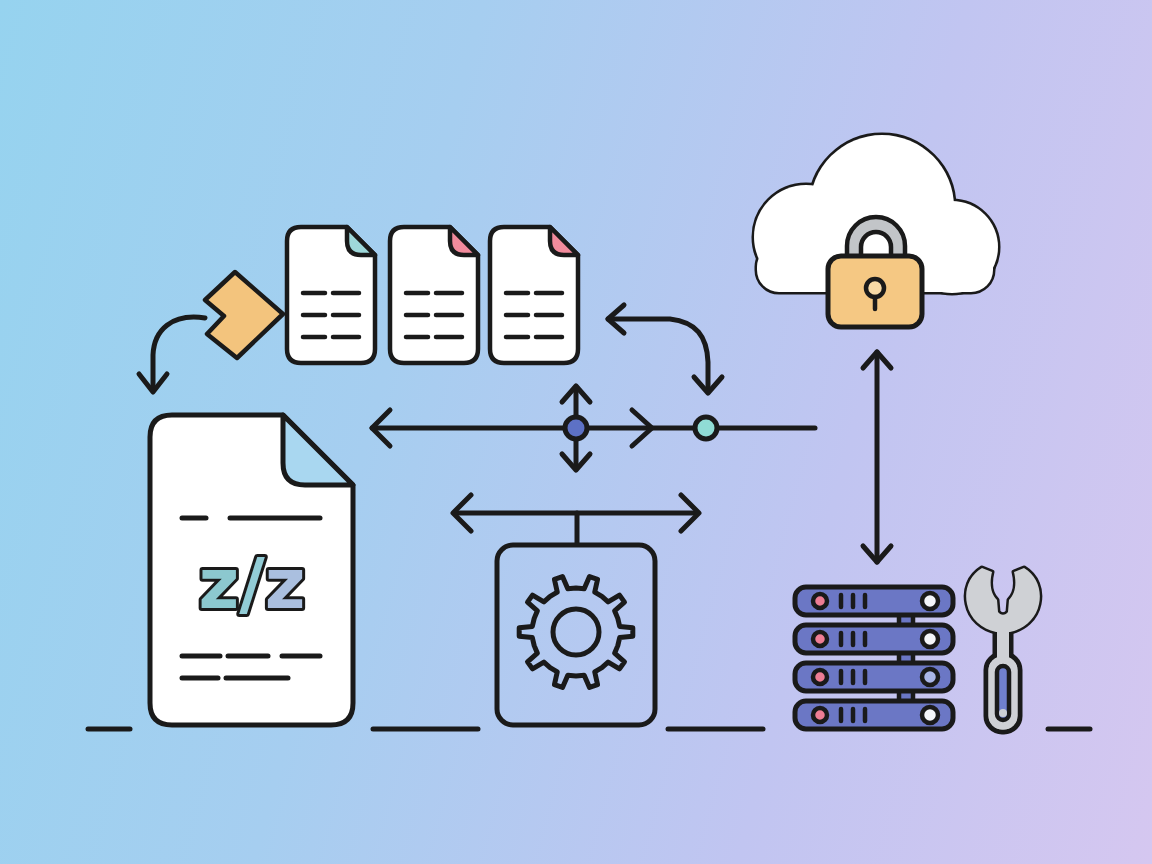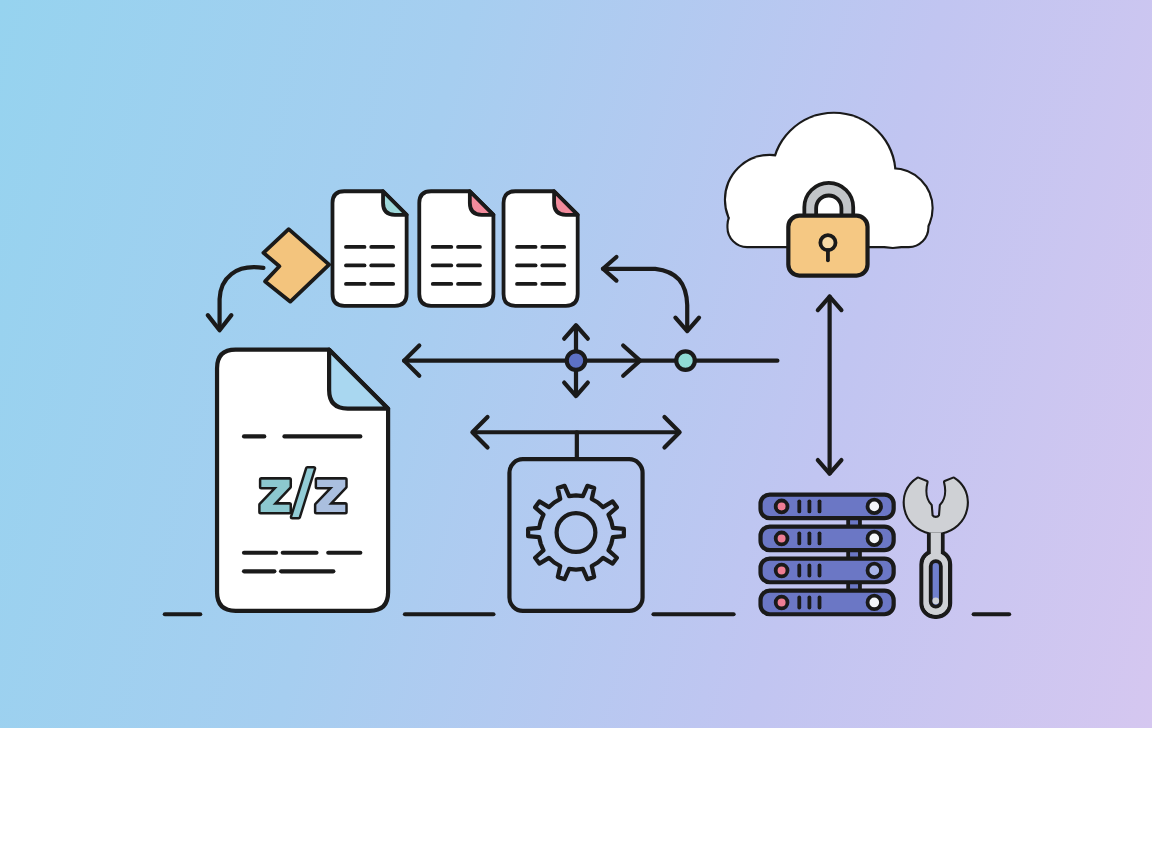--- a/index.html
+++ b/index.html
@@ -1,18 +1,18 @@
 <!DOCTYPE html>
 <html><head>
 <meta charset="utf-8">
 <style>
   html,body{margin:0;padding:0;}
   .stage{
     position:relative;
-    width:1152px;height:728px;
+    width:1152px;height:864px;
     overflow:hidden;
     background:linear-gradient(105deg,#96d3ef 0%,#a6cef0 35%,#c1c5f1 70%,#d5c7f0 100%);
   }
   svg{display:block;width:100%;height:100%;}
   .ln{fill:none;stroke:#1a1a1a;stroke-width:5;stroke-linecap:round;stroke-linejoin:round;}
   .ln4{fill:none;stroke:#1a1a1a;stroke-width:4.5;stroke-linecap:round;stroke-linejoin:round;}
   .fil{stroke:#1a1a1a;stroke-width:5;stroke-linejoin:round;}
   .fil4{stroke:#1a1a1a;stroke-width:4.5;stroke-linejoin:round;}
   .nostroke{stroke:none;}
   text.zz{

